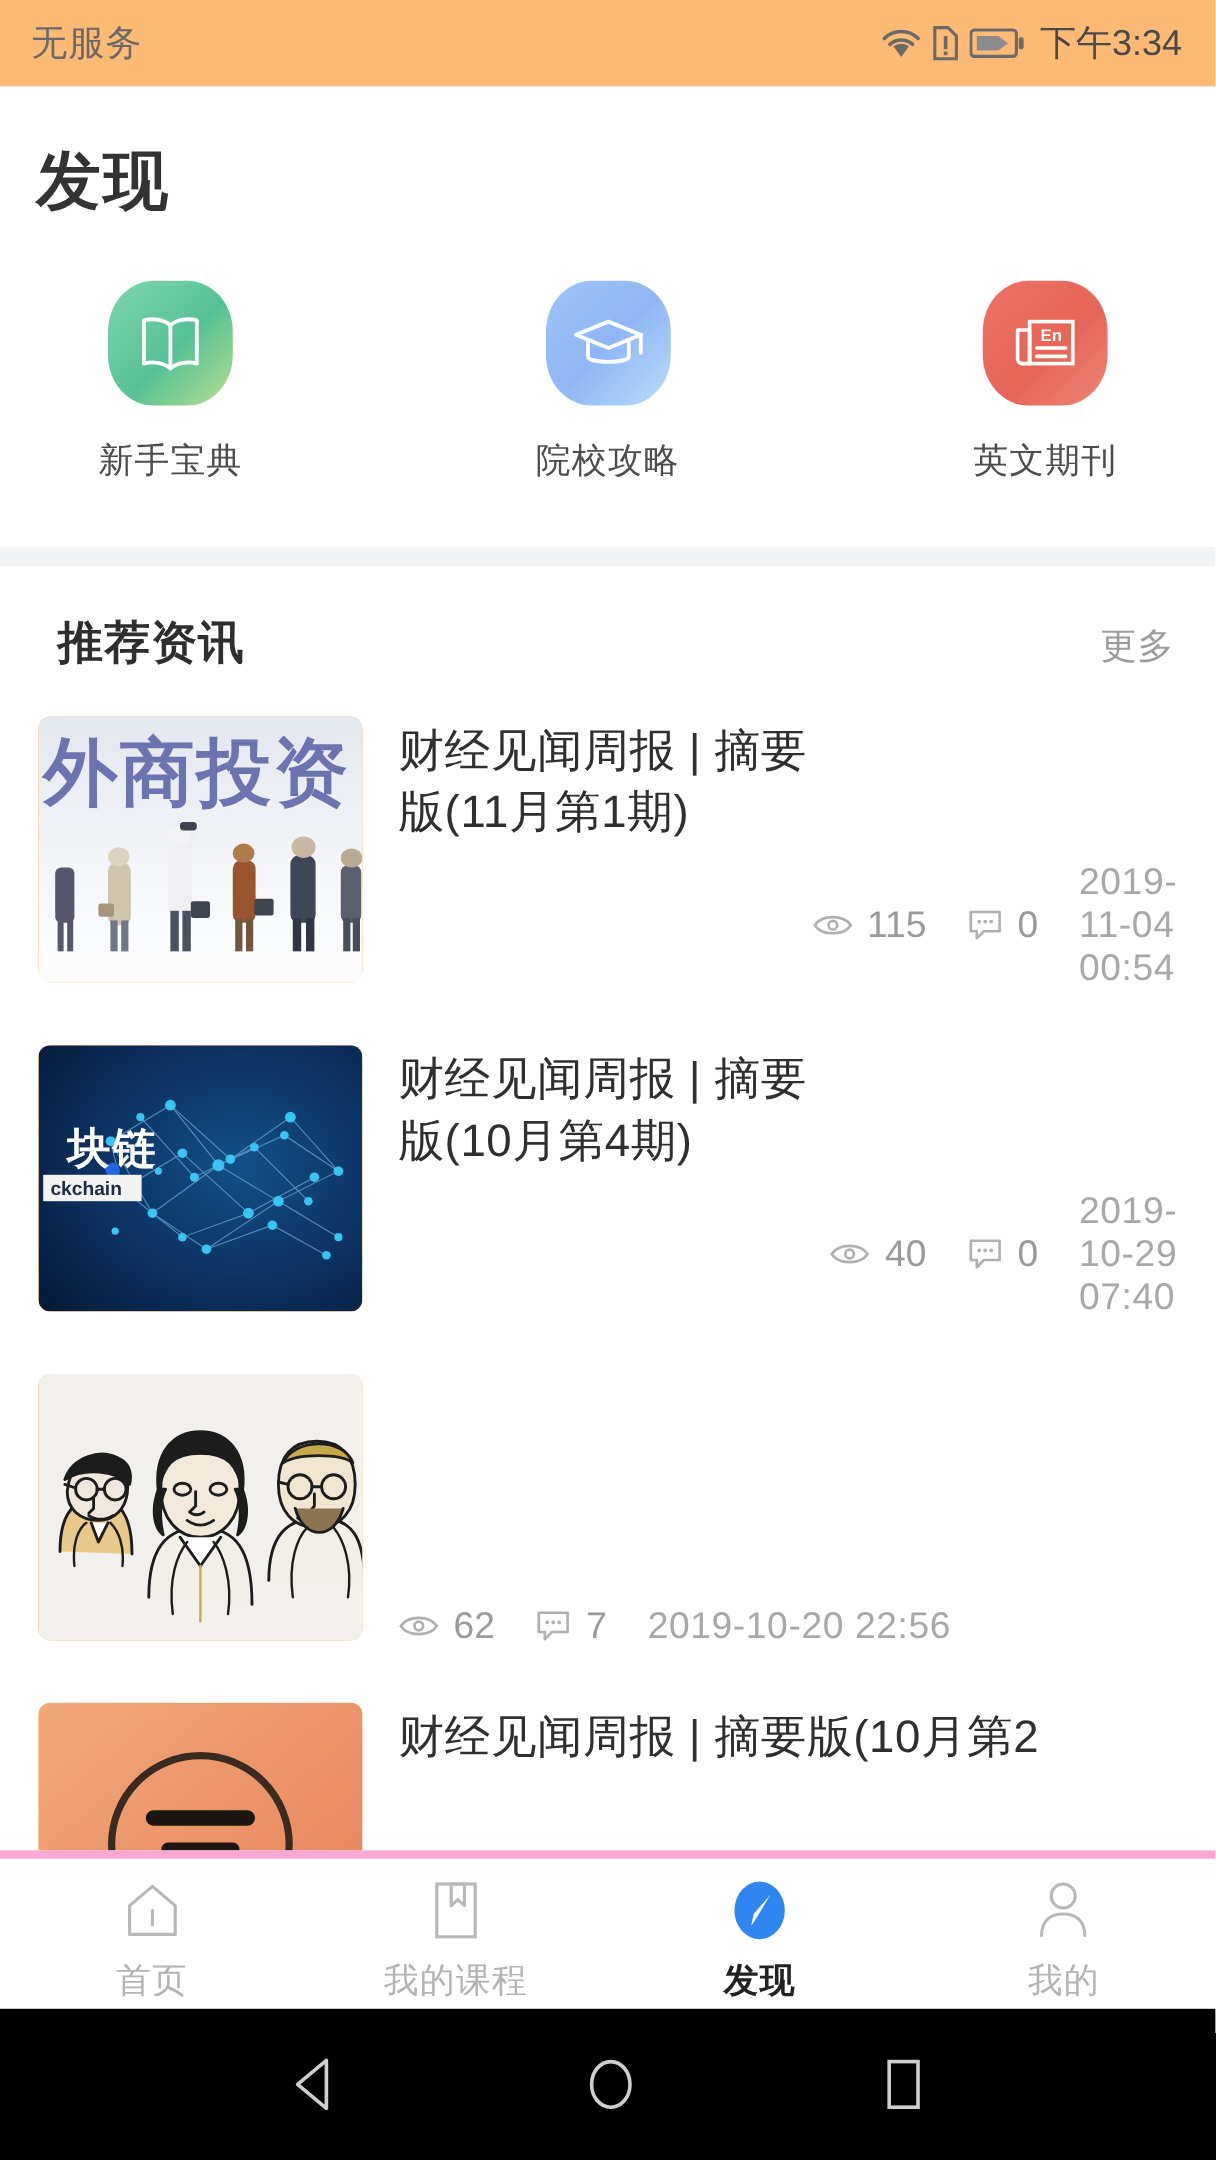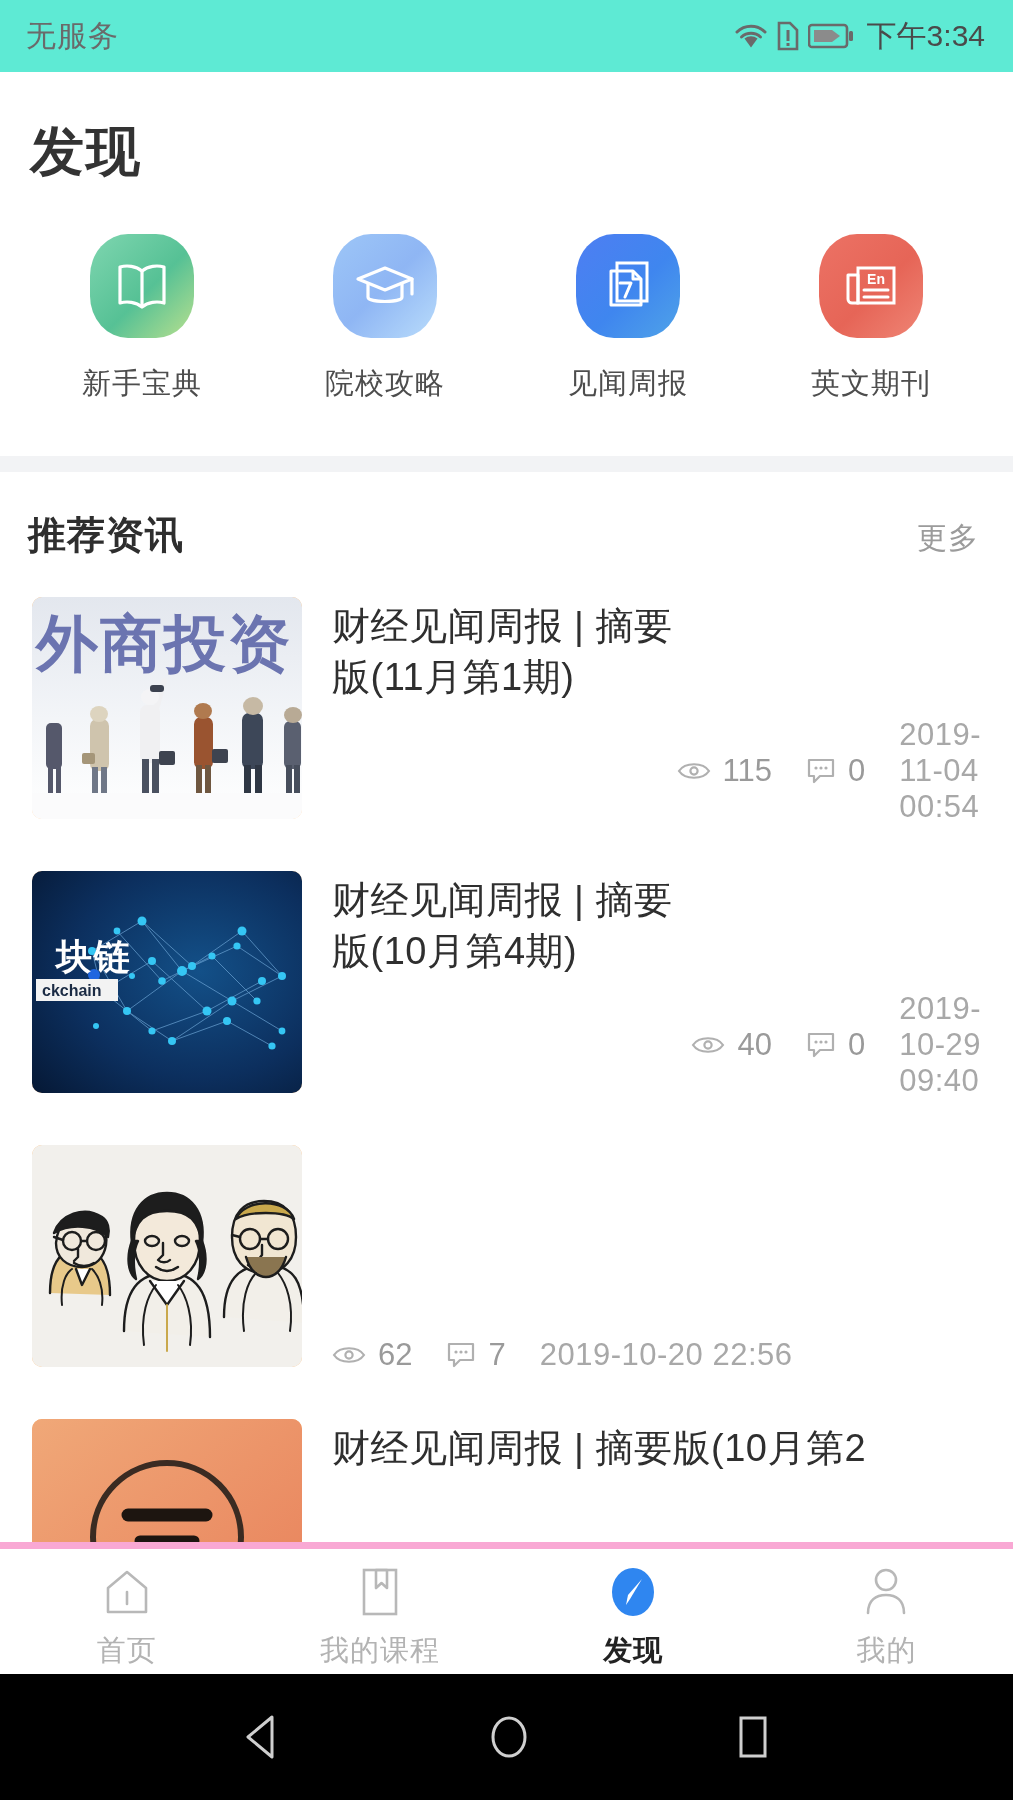--- a/index.html
+++ b/index.html
@@ -25,21 +25,21 @@
 
   
   .status-bar {
     height: 72px;
     flex: 0 0 72px;
     display: flex;
     align-items: center;
     justify-content: space-between;
     padding: 0 28px 0 26px;
     box-sizing: border-box;
-    background: #5eead4;
+    background: #fdba74;
   }
   .status-left {
     font-size: 30px;
     color: #6a6a6a;
     letter-spacing: 1px;
   }
   .status-right {
     display: flex;
     align-items: center;
     gap: 9px;
@@ -100,21 +100,21 @@
     background: #f2f3f5;
     margin-top: 52px;
     flex: 0 0 16px;
   }
 
   
   .section-head {
     display: flex;
     align-items: baseline;
     justify-content: space-between;
-    padding: 38px 34px 0 28px;
+    padding: 38px 34px 0 48px;
   }
   .section-title {
     font-size: 38px;
     font-weight: bold;
     color: #2e2e2e;
     letter-spacing: 1px;
   }
   .section-more {
     font-size: 30px;
     color: #9b9b9b;
@@ -285,31 +285,20 @@
       <div class="sc-icon" style="background:linear-gradient(135deg,#9dc6f7 0%,#8fb6f4 50%,#b9dcfb 100%);">
         <svg width="62" height="52" viewBox="0 0 62 52">
           <path d="M31 8 L58 19 L31 30 L4 19 Z" fill="none" stroke="#ffffff" stroke-width="3.2" stroke-linejoin="round"></path>
           <path d="M14 24 V37 C14 43 48 43 48 37 V24" fill="none" stroke="#ffffff" stroke-width="3.2" stroke-linejoin="round"></path>
           <line x1="58" y1="19" x2="58" y2="34" stroke="#ffffff" stroke-width="3.2" stroke-linecap="round"></line>
         </svg>
       </div>
       <div class="sc-label">院校攻略</div>
     </div>
 
-    <div class="shortcut">
-      <div class="sc-icon" style="background:linear-gradient(135deg,#4e7ef2 0%,#3f86ef 55%,#4fa3e8 100%);">
-        <svg width="62" height="58" viewBox="0 0 62 58">
-          <rect x="20" y="6" width="30" height="38" fill="none" stroke="#ffffff" stroke-width="3"></rect>
-          <path d="M14 14 h22 l8 8 v26 h-30 z" fill="none" stroke="#ffffff" stroke-width="3" stroke-linejoin="round"></path>
-          <path d="M36 14 v8 h8" fill="none" stroke="#ffffff" stroke-width="3" stroke-linejoin="round"></path>
-          <path d="M23 26 h11 l-6 14" fill="none" stroke="#ffffff" stroke-width="3" stroke-linecap="round" stroke-linejoin="round"></path>
-        </svg>
-      </div>
-      <div class="sc-label">见闻周报</div>
-    </div>
 
     <div class="shortcut">
       <div class="sc-icon" style="background:linear-gradient(135deg,#ec7265 0%,#e66557 55%,#ef8575 100%);">
         <svg width="62" height="54" viewBox="0 0 62 54">
           <path d="M8 16 h10 v28 H12 a4 4 0 0 1 -4 -4 Z" fill="none" stroke="#ffffff" stroke-width="3" stroke-linejoin="round"></path>
           <rect x="18" y="9" width="36" height="35" fill="none" stroke="#ffffff" stroke-width="3"></rect>
           <text x="36" y="25" font-family="'Liberation Sans',sans-serif" font-size="14" font-weight="bold" fill="#ffffff" text-anchor="middle">En</text>
           <line x1="24" y1="31" x2="48" y2="31" stroke="#ffffff" stroke-width="3" stroke-linecap="round"></line>
           <line x1="24" y1="38" x2="48" y2="38" stroke="#ffffff" stroke-width="3" stroke-linecap="round"></line>
         </svg>
@@ -479,21 +468,21 @@
             <span>
               <svg width="30" height="28" viewBox="0 0 30 28">
                 <path d="M3 3 h24 v16 h-13 l-6 6 v-6 h-5 z" fill="none" stroke="#b0b0b0" stroke-width="2.2" stroke-linejoin="round"></path>
                 <circle cx="10" cy="11" r="1.6" fill="#b0b0b0"></circle>
                 <circle cx="15" cy="11" r="1.6" fill="#b0b0b0"></circle>
                 <circle cx="20" cy="11" r="1.6" fill="#b0b0b0"></circle>
               </svg>
             </span>
             <span class="meta-val">0</span>
           </div>
-          <div class="art-date">2019-10-29 09:40</div>
+          <div class="art-date">2019-10-29 07:40</div>
         </div>
       </div>
     </div>
 
     <div class="article">
       <div class="thumb">
         <svg viewBox="0 0 270 222" preserveAspectRatio="xMidYMid slice">
           <rect width="270" height="222" fill="#f2f0ec"></rect>
           <g stroke="#1d1d1d" stroke-width="2.4" fill="none" stroke-linejoin="round" stroke-linecap="round">
 

